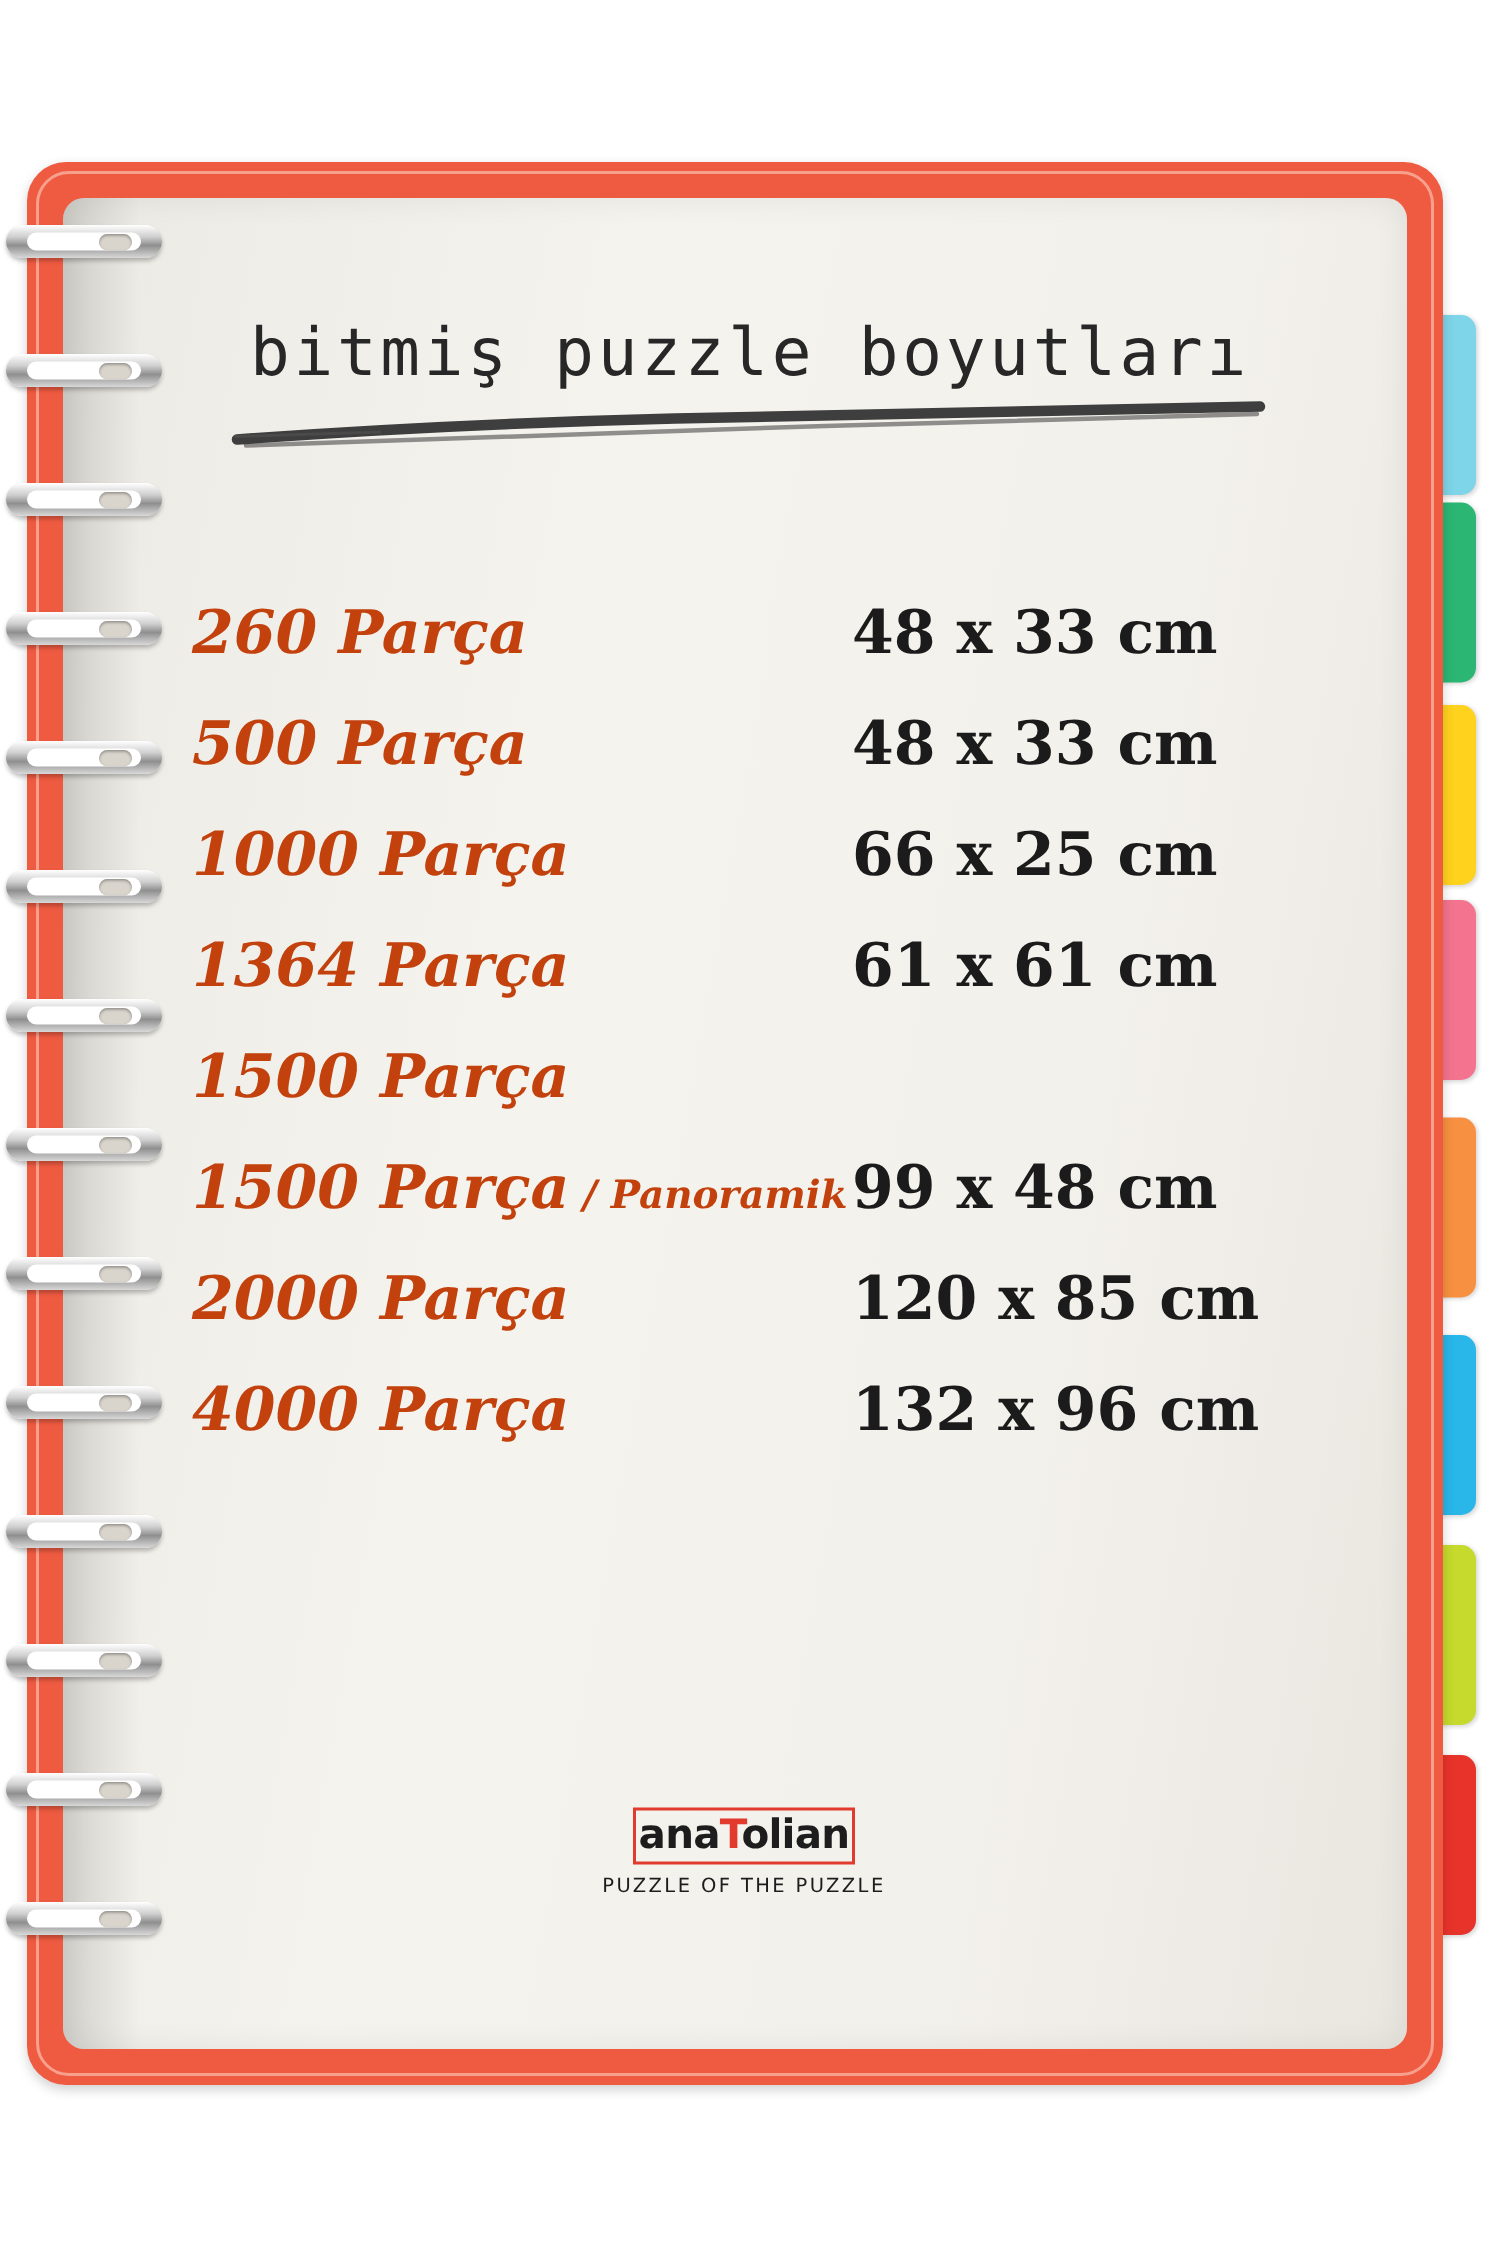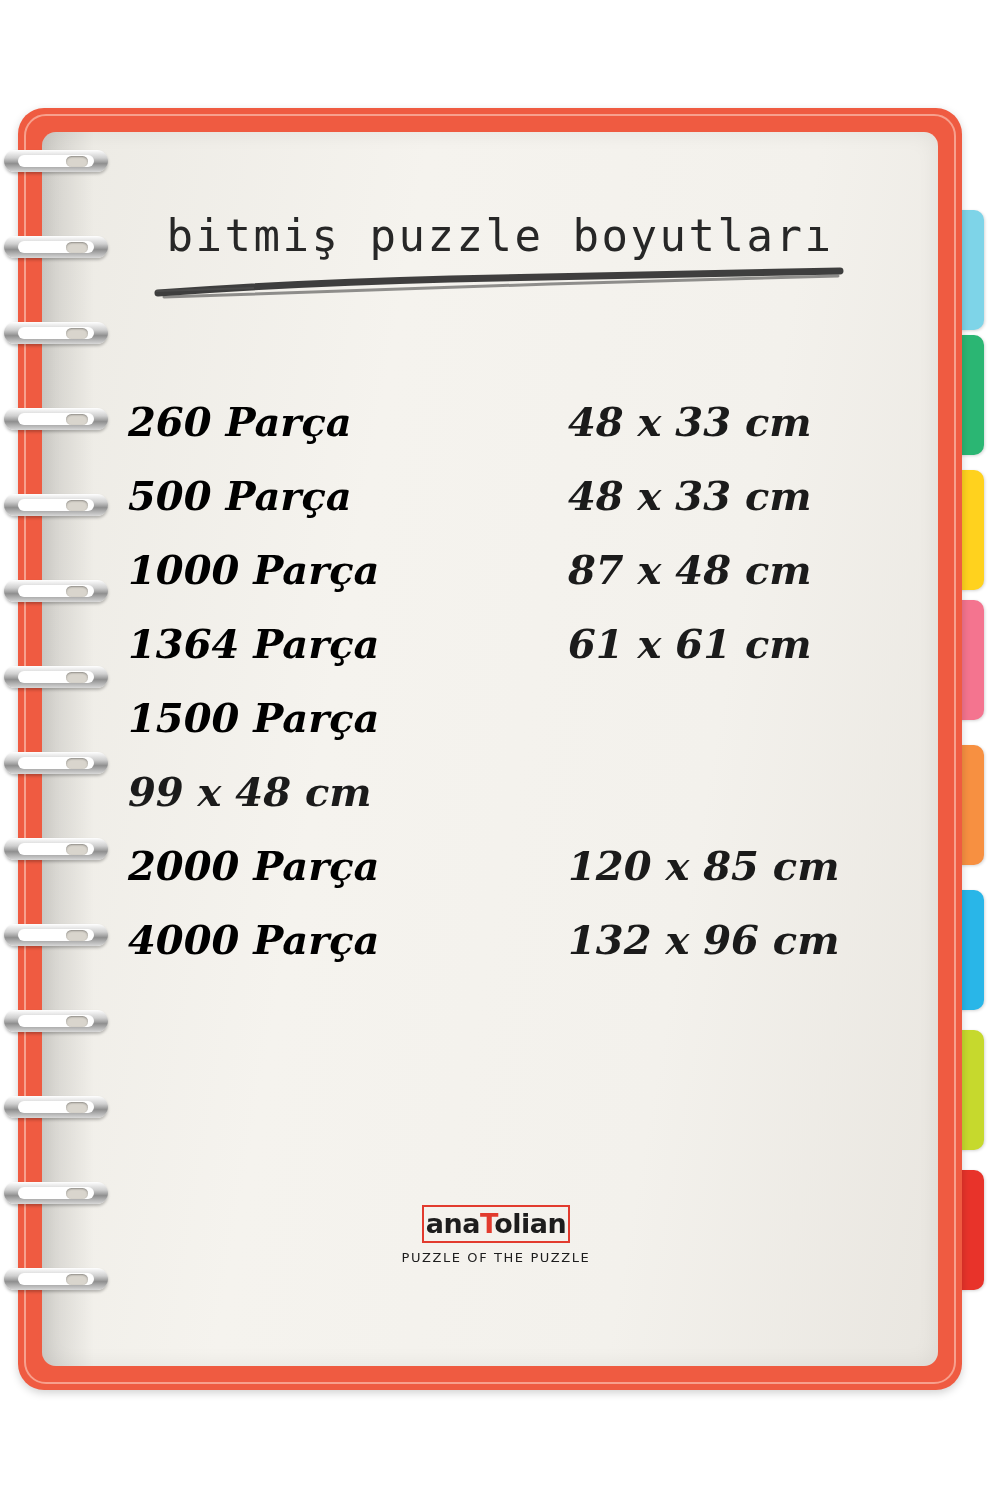--- a/index.html
+++ b/index.html
@@ -142,34 +142,33 @@
     display: flex;
     align-items: baseline;
     height: 74px;
   }
   .pieces {
     width: 440px;
     font-family: "DejaVu Serif", serif;
     font-style: italic;
     font-weight: 700;
     font-size: 40px;
-    color: #000000;
+    color: #c2410c;
     white-space: nowrap;
   }
   .pieces .suffix {
     font-family: "DejaVu Serif", serif;
     font-style: italic;
     font-weight: 700;
     font-size: 26px;
     letter-spacing: 0px;
   }
   .dim {
     flex: 1;
     font-family: "DejaVu Serif", serif;
-    font-style: italic;
     font-weight: 700;
     font-size: 40px;
     color: #1b1b1b;
     white-space: nowrap;
   }
 
   
   .brand {
     position: absolute;
     left: 0; right: 0;
@@ -308,30 +307,31 @@
       <div class="row">
         <div class="pieces"><span>260 Parça</span></div>
         <div class="dim">48 x 33 cm</div>
       </div>
       <div class="row">
         <div class="pieces"><span>500 Parça</span></div>
         <div class="dim">48 x 33 cm</div>
       </div>
       <div class="row">
         <div class="pieces"><span>1000 Parça</span></div>
-        <div class="dim">87 x 48 cm</div>
+        <div class="dim">66 x 25 cm</div>
       </div>
       <div class="row">
         <div class="pieces"><span>1364 Parça</span></div>
         <div class="dim">61 x 61 cm</div>
       </div>
       <div class="row">
         <div class="pieces"><span>1500 Parça</span></div>
       </div>
       <div class="row">
+        <div class="pieces"><span>1500 Parça</span><span class="suffix"> / Panoramik</span></div>
         <div class="dim">99 x 48 cm</div>
       </div>
       <div class="row">
         <div class="pieces"><span>2000 Parça</span></div>
         <div class="dim">120 x 85 cm</div>
       </div>
       <div class="row">
         <div class="pieces"><span>4000 Parça</span></div>
         <div class="dim">132 x 96 cm</div>
       </div>

